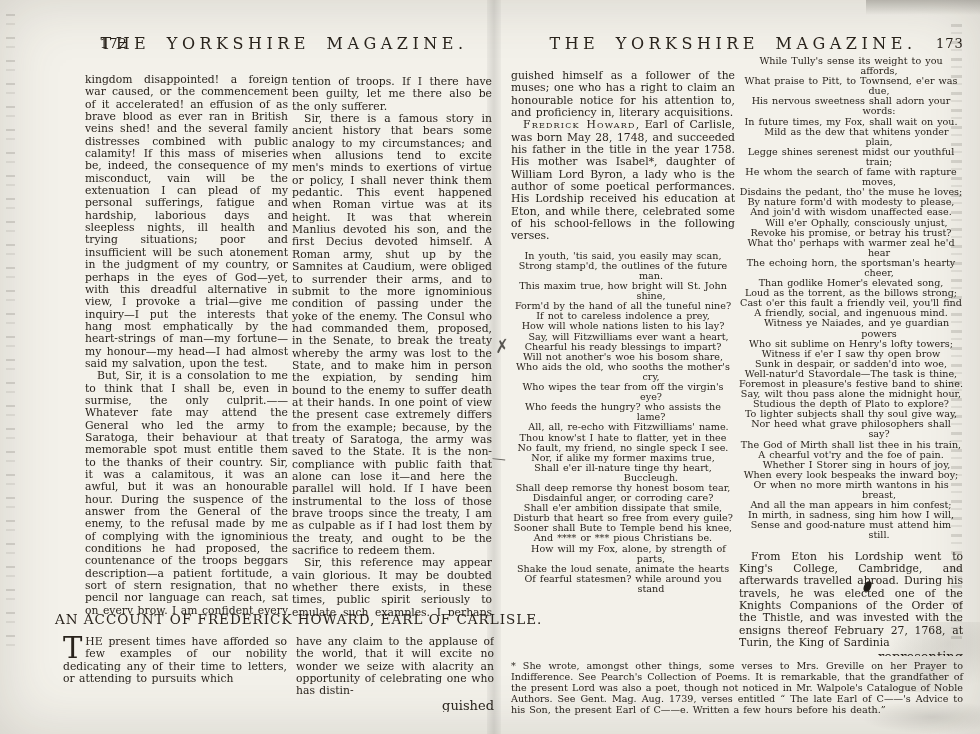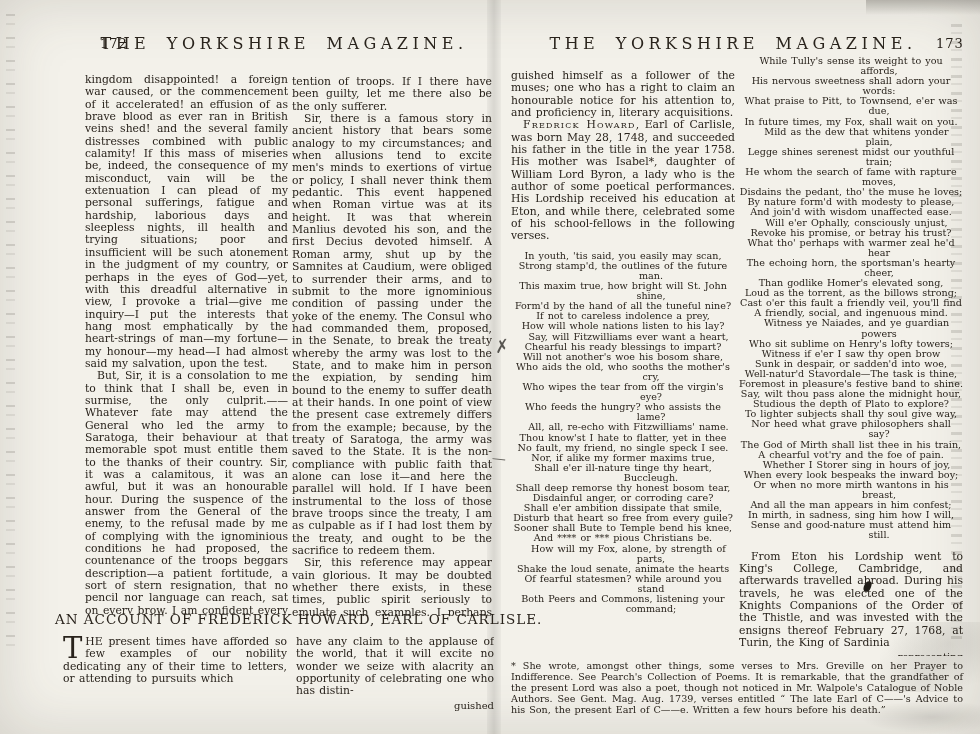--- a/index.html
+++ b/index.html
@@ -11,21 +11,21 @@
   .runhead{font-size:16px;letter-spacing:4.5px;word-spacing:7px;text-align:center;white-space:nowrap;}
   .prose{font-size:10.8px;line-height:12.35px;text-align:justify;overflow:hidden;word-spacing:1px;}
   .prose p{margin:0;}
   p.ind, .ind{text-indent:12px;}
   .sc{font-variant:small-caps;letter-spacing:1.2px;}
   .poem{font-size:9.6px;line-height:10.1px;margin-top:8px;text-align:center;}
   .poem .line{padding-left:56px;text-indent:-56px;margin:0;}
   .poem .line.st{text-indent:-45px;}
   .secthead{font-size:13.5px;letter-spacing:1px;text-align:center;white-space:nowrap;}
   .dropcap{float:left;font-size:29px;line-height:23px;padding:1px 3px 0 0;}
-  .catchword{font-size:10px;text-align:right;padding-top:2px;}
+  .catchword{font-size:13px;text-align:right;padding-top:2px;}
   .footnote{font-size:9.6px;line-height:11px;text-align:justify;word-spacing:1px;}
   .gutter{left:487px;top:0;width:14px;height:734px;
           background:linear-gradient(to right,rgba(0,0,0,0.04),rgba(0,0,0,0.11) 50%,rgba(0,0,0,0.03));}
   .edgeL{left:6px;top:14px;width:9px;height:640px;opacity:.55;
          background:repeating-linear-gradient(to bottom,rgba(120,116,108,.45) 0 2px,transparent 2px 9px,rgba(120,116,108,.25) 9px 11px,transparent 11px 23px);}
   .edgeR{left:951px;top:24px;width:11px;height:616px;opacity:.5;
          background:repeating-linear-gradient(to bottom,rgba(125,122,114,.5) 0 3px,transparent 3px 8px,rgba(125,122,114,.3) 8px 10px,transparent 10px 17px);}
   .smudgeTR{left:866px;top:0;width:114px;height:15px;
             background:linear-gradient(to bottom,rgba(105,102,95,.38),transparent);}
   .smudgeBR{left:880px;top:622px;width:100px;height:70px;background:
@@ -110,30 +110,29 @@
         <div class="line">Shall e'er ill-nature tinge thy heart, Buccleugh.</div>
         <div class="line">Shall deep remorse thy honest bosom tear,</div>
         <div class="line">Disdainful anger, or corroding care?</div>
         <div class="line">Shall e'er ambition dissipate that smile,</div>
         <div class="line">Disturb that heart so free from every guile?</div>
         <div class="line">Sooner shall Bute to Temple bend his knee,</div>
         <div class="line">And **** or *** pious Christians be.</div>
         <div class="line st">How will my Fox, alone, by strength of parts,</div>
         <div class="line">Shake the loud senate, animate the hearts</div>
         <div class="line">Of fearful statesmen? while around you stand</div>
-        <div class="line">Both Peers and Commons, listening your command;</div>
       </div>
   </div>
 
   <div class="abs prose" style="left:739px;top:56px;width:224px;height:600px;">
     <div class="poem" style="margin-top:0;">
 
     <div class="line">While Tully's sense its weight to you affords,</div>
+        <div class="line">What praise to Pitt, to Townsend, e'er was due,</div>
         <div class="line">His nervous sweetness shall adorn your words:</div>
-        <div class="line">What praise to Pitt, to Townsend, e'er was due,</div>
         <div class="line">In future times, my Fox, shall wait on you.</div>
         <div class="line st">Mild as the dew that whitens yonder plain,</div>
         <div class="line">Legge shines serenest midst our youthful train;</div>
         <div class="line">He whom the search of fame with rapture moves,</div>
         <div class="line">Disdains the pedant, tho' the muse he loves;</div>
         <div class="line">By nature form'd with modesty to please,</div>
         <div class="line">And join'd with wisdom unaffected ease.</div>
         <div class="line st">Will e'er Ophally, consciously unjust,</div>
         <div class="line">Revoke his promise, or betray his trust?</div>
         <div class="line">What tho' perhaps with warmer zeal he'd hear</div>

